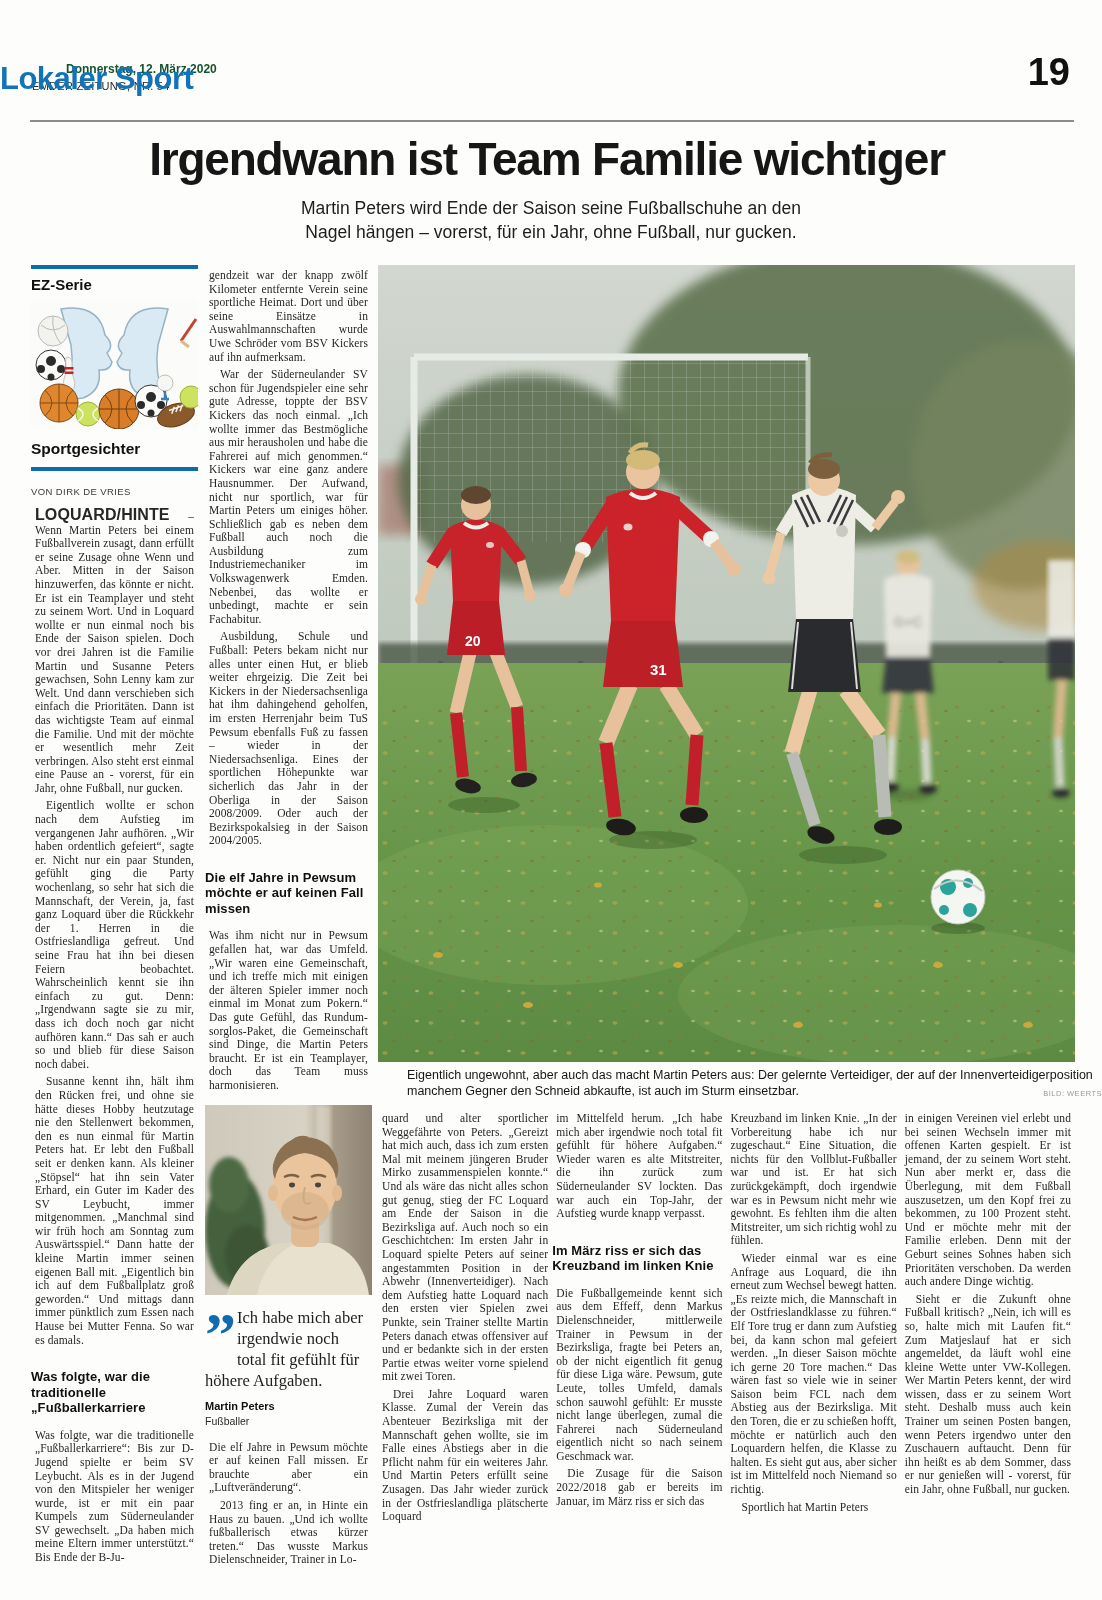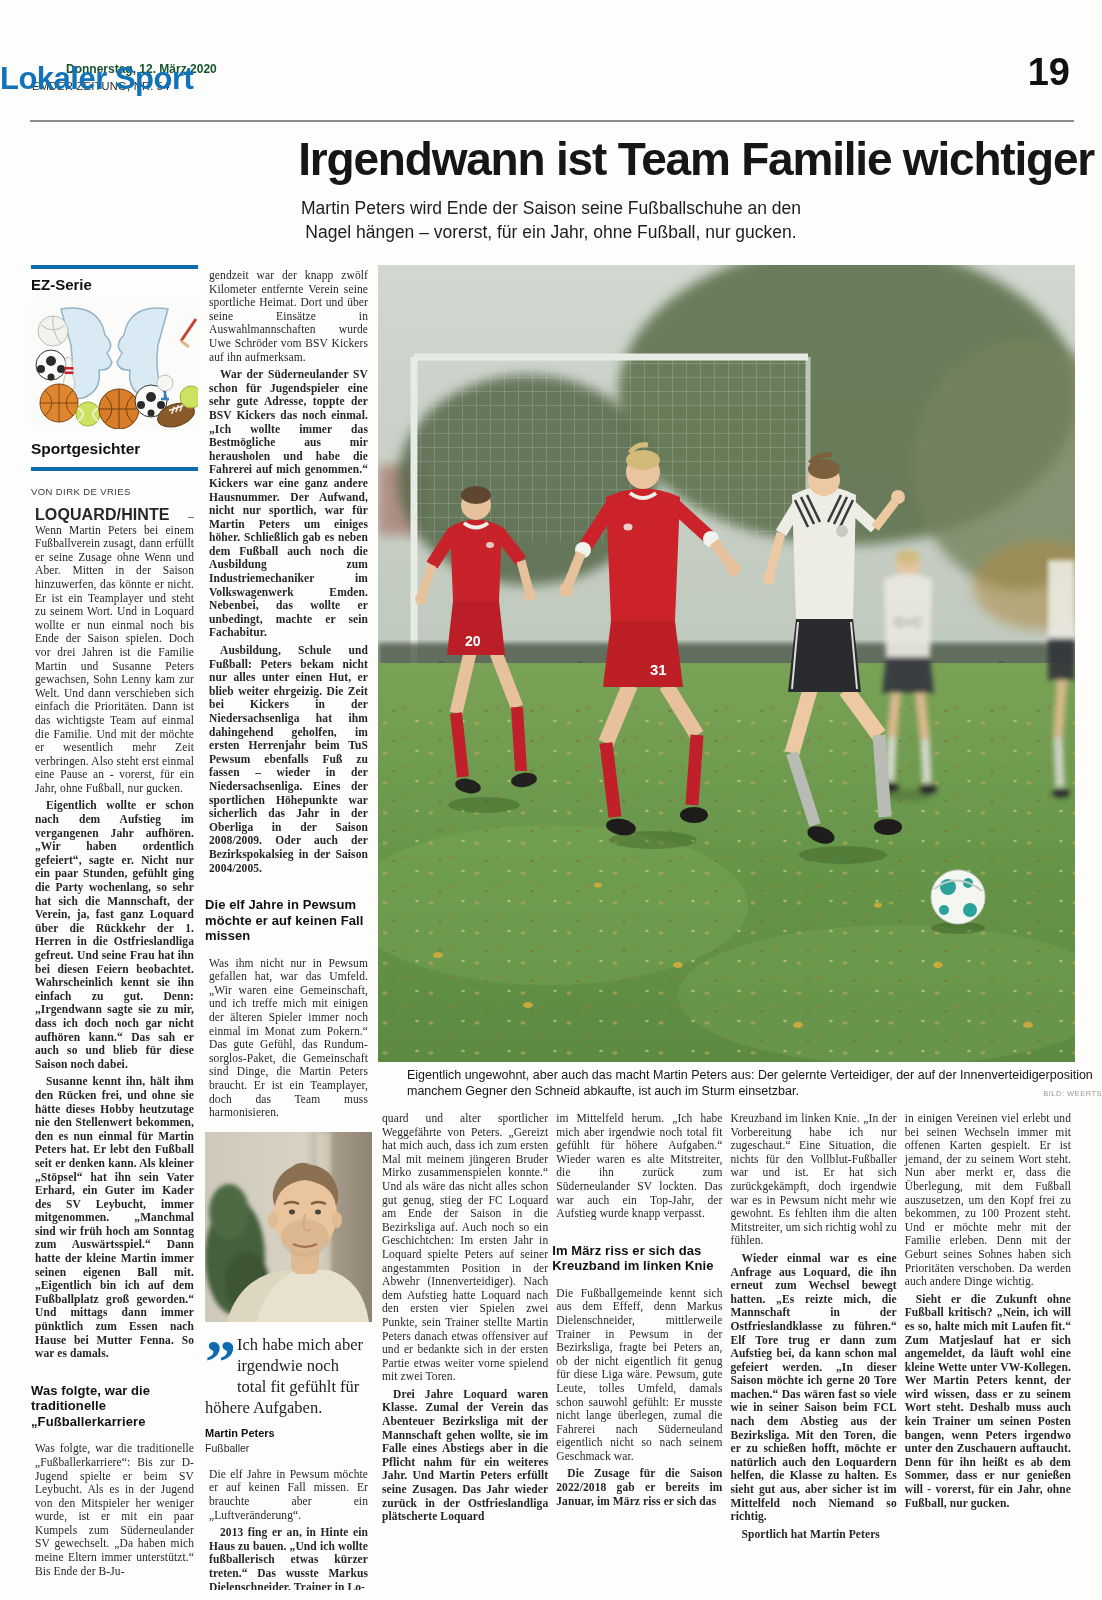--- a/index.html
+++ b/index.html
@@ -6,31 +6,31 @@
   .page{position:relative;width:1102px;height:1600px;margin:0 auto;background:#fdfdfb;
         font-family:"Liberation Serif",serif;color:#222;overflow:hidden;}
   
   .m-date{position:absolute;left:26px;top:62px;font:bold 12px/14px "Liberation Sans",sans-serif;color:#14532d;margin-left:40px;}
   .m-issue{position:absolute;left:32px;top:80px;font:11px/13px "Liberation Sans",sans-serif;letter-spacing:.3px;color:#2a2a2a;}
   .m-section{position:absolute;left:0;right:0;top:62px;
              font:bold 31px/34px "Liberation Sans",sans-serif;color:#1273b8;letter-spacing:-.5px;}
   .m-pagenum{position:absolute;right:32px;top:52px;font:bold 38px/40px "Liberation Sans",sans-serif;color:#111;}
   .m-rule{position:absolute;left:30px;right:28px;top:120px;height:2px;background:#8c8c8c;}
   
-  .headline{position:absolute;left:0;right:8px;top:133px;text-align:right;
+  .headline{position:absolute;left:0;right:8px;top:133px;text-align:center;
             font:bold 46px/52px "Liberation Sans",sans-serif;color:#161616;letter-spacing:-1.2px;}
   .subheadline{position:absolute;left:0;right:0;top:196px;text-align:center;
                font:17.5px/24px "Liberation Sans",sans-serif;color:#1d1d1d;}
   
   .col{position:absolute;top:265px;width:167px;overflow:hidden;}
   .col1{left:31px;height:1325px;}
   .col2{left:205px;height:1325px;}
   .bt{font-size:11.5px;line-height:13.6px;text-align:justify;letter-spacing:.1px;color:#262626;overflow-wrap:break-word;}
   .bt p{margin:4px;}
-  .bt p + p{text-indent:11px;font-weight:bold;}
+  .bt p + p{text-indent:11px;}
   .bt p.noind{text-indent:0;}
   .dl{font-family:"Liberation Sans",sans-serif;font-weight:bold;font-size:16px;}
   .colhead{font:bold 13px/15.5px "Liberation Sans",sans-serif;color:#101010;margin:22px 0 13px;text-align:left;}
   .byline{font:9.5px/12px "Liberation Sans",sans-serif;letter-spacing:.4px;color:#3a3a3a;margin:15px 0 10px;}
   
   .series{border-top:4px solid #0f6bb0;border-bottom:4px solid #0f6bb0;padding:5px 0 7px;}
   .series-label{font:bold 15px/18px "Liberation Sans",sans-serif;color:#101010;margin:2px 0 7px;}
   .series-name{font:bold 15.5px/18px "Liberation Sans",sans-serif;color:#101010;margin:7px 0 2px;}
   
   .mainphoto{position:absolute;left:378px;top:265px;width:697px;height:797px;}

